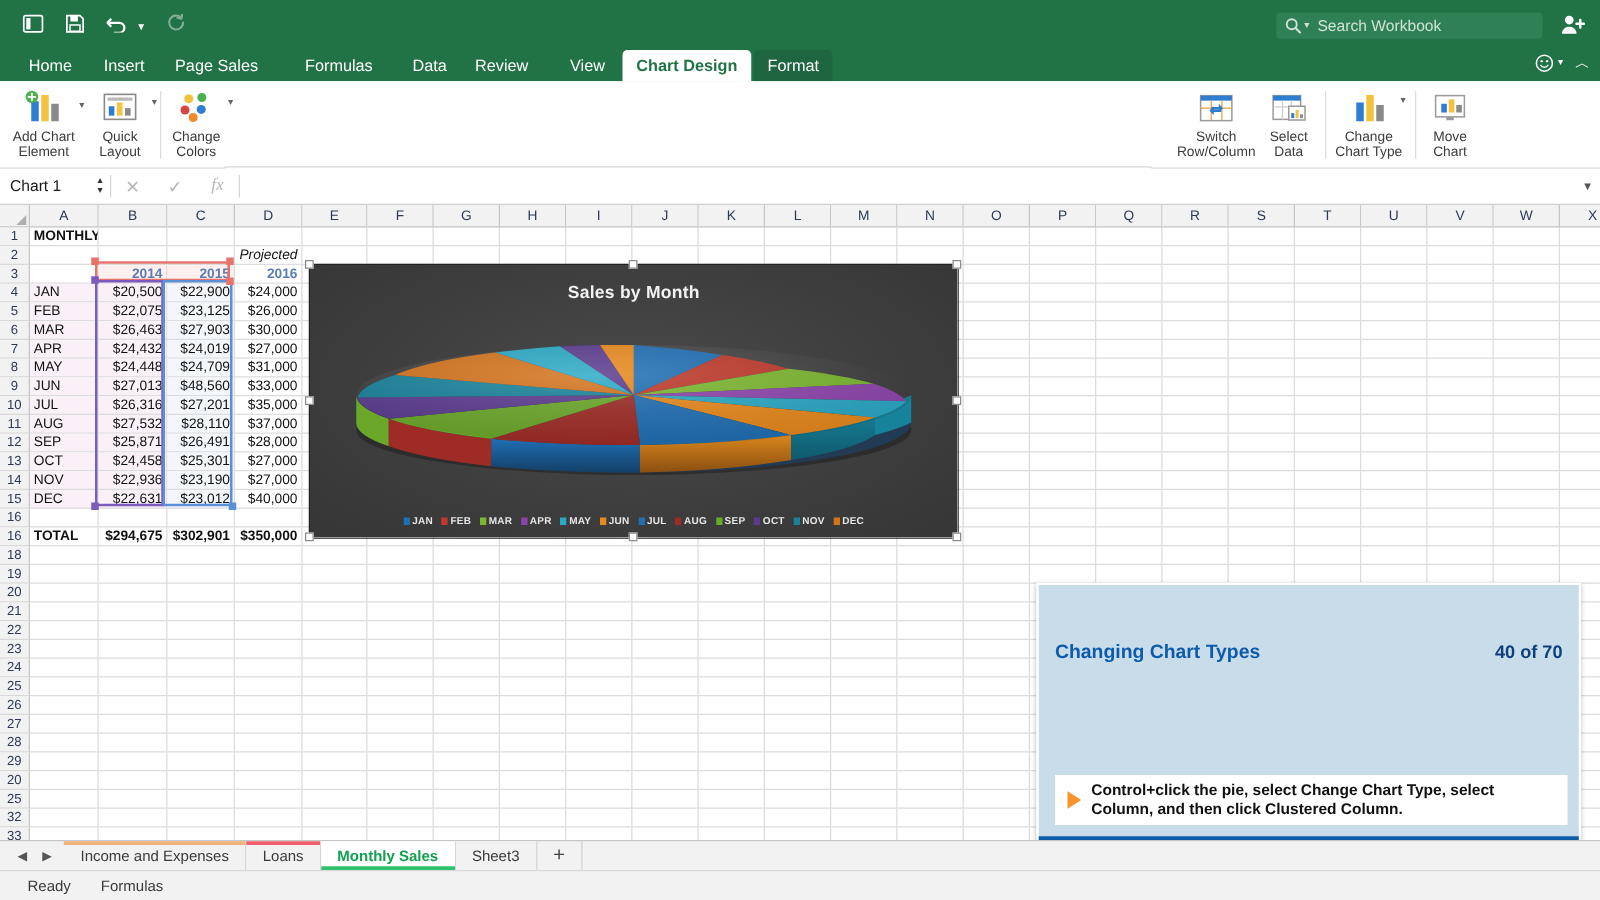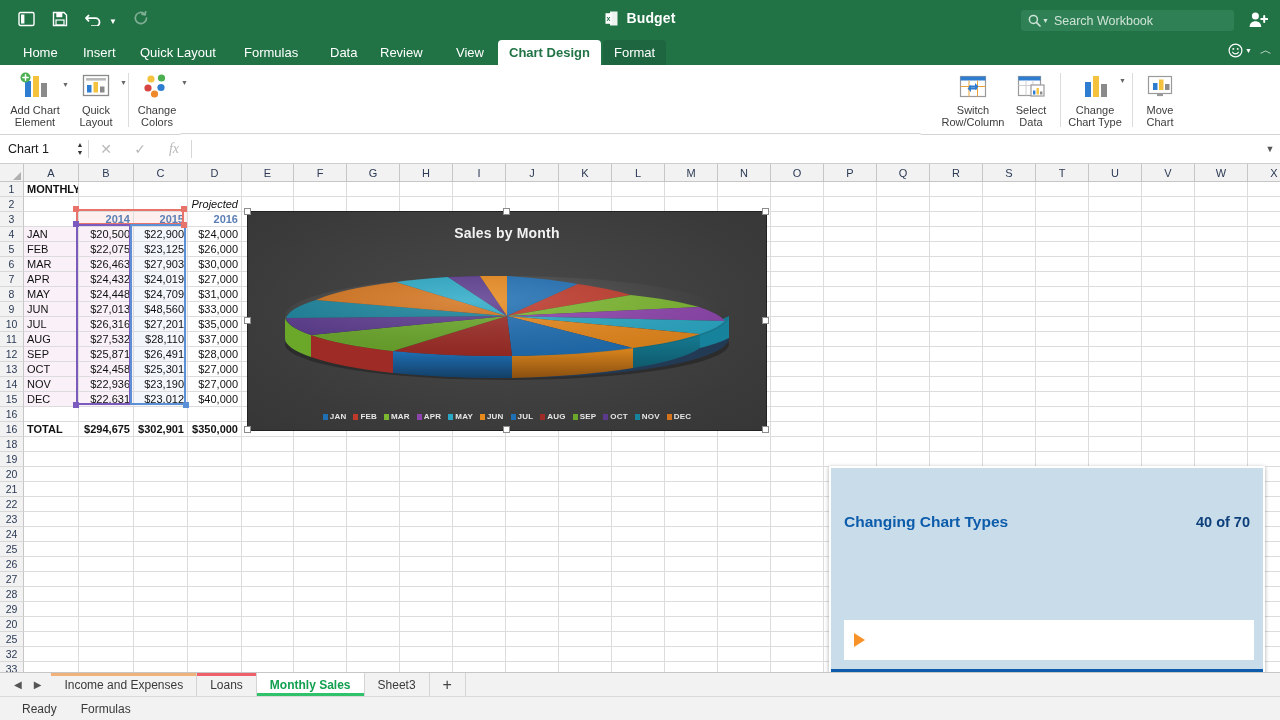--- a/index.html
+++ b/index.html
@@ -281,30 +281,20 @@
       </span>
       <span class="tb-caret">▼</span>
       <span class="tb-ico dim">
         <svg width="16" height="16" viewBox="0 0 16 16">
             <path d="M13.5 7a5.6 5.6 0 1 1-1.9-4.2" fill="none" stroke="currentColor" stroke-width="1.7" stroke-linecap="round"></path>
             <path d="M12.6 0.6 L12.2 4 L8.9 3.2" fill="none" stroke="currentColor" stroke-width="1.7" stroke-linecap="round" stroke-linejoin="round"></path>
           </svg>
       </span>
     </div>
 
-    <div class="tb-title">
-      <span class="xicon">
-        <svg width="13" height="15" viewBox="0 0 13 15">
-            <path d="M5 0.5h7.5v14H5z" fill="#fff" opacity=".92"></path>
-            <path d="M0.5 2.2h6.2v10.6H0.5z" fill="#fff"></path>
-            <text x="3.6" y="9.6" font-size="7" text-anchor="middle" fill="#217346" font-family="Liberation Sans, sans-serif" font-weight="bold">x</text>
-          </svg>
-      </span>
-      <span>Budget</span>
-    </div>
 
     <div class="search-box">
       <span class="sicon">
         <svg width="13" height="13" viewBox="0 0 13 13">
             <circle cx="5.4" cy="5.4" r="4" fill="none" stroke="currentColor" stroke-width="1.5"></circle>
             <path d="M8.4 8.4 L12 12" stroke="currentColor" stroke-width="1.7" stroke-linecap="round"></path>
           </svg>
       </span>
       <span class="scaret">▼</span>
       <span class="search-ph">Search Workbook</span>
@@ -315,21 +305,21 @@
           <circle cx="6.4" cy="5" r="3.5" fill="currentColor"></circle>
           <path d="M0.6 16c0-3.6 2.6-5.7 5.8-5.7s5.8 2.1 5.8 5.7z" fill="currentColor"></path>
           <path d="M15.2 5v6M12.2 8h6" stroke="currentColor" stroke-width="2" stroke-linecap="round"></path>
         </svg>
     </span>
   </div>
 
   <div class="tabstrip">
     <div class="rtab" style="left:12px">Home</div>
     <div class="rtab" style="left:72px">Insert</div>
-    <div class="rtab" style="left:129px">Quick Layout</div>
+    <div class="rtab" style="left:129px">Page Sales</div>
     <div class="rtab" style="left:233px">Formulas</div>
     <div class="rtab" style="left:319px">Data</div>
     <div class="rtab" style="left:369px">Review</div>
     <div class="rtab" style="left:445px">View</div>
     <div class="rtab active" style="left:498px">Chart Design</div>
     <div class="rtab semi" style="left:603px">Format</div>
 
     <div class="tab-right">
       <span class="smiley-wrap">
         <svg width="15" height="15" viewBox="0 0 15 15">
@@ -1620,20 +1610,21 @@
   <div class="tutorial">
 
     <div class="tut-sub">
       <span class="lt">Changing Chart Types</span>
       <span class="rt">40 of 70</span>
     </div>
 
 
     <div class="tut-action">
       <span class="tut-arrow"></span>
+      <span class="tut-action-text">Control+click the pie, select Change Chart Type, select Column, and then click Clustered Column.</span>
     </div>
 
     <div class="tut-foot">
       <span class="tf-btn">
         <svg width="11" height="11" viewBox="0 0 11 11">
             <path d="M8 1 L3 5.5 L8 10 Z" fill="#fff"></path>
             <rect x="1.5" y="1" width="1.6" height="9" fill="#fff"></rect>
           </svg>
       </span>
       <span class="tf-btn">

